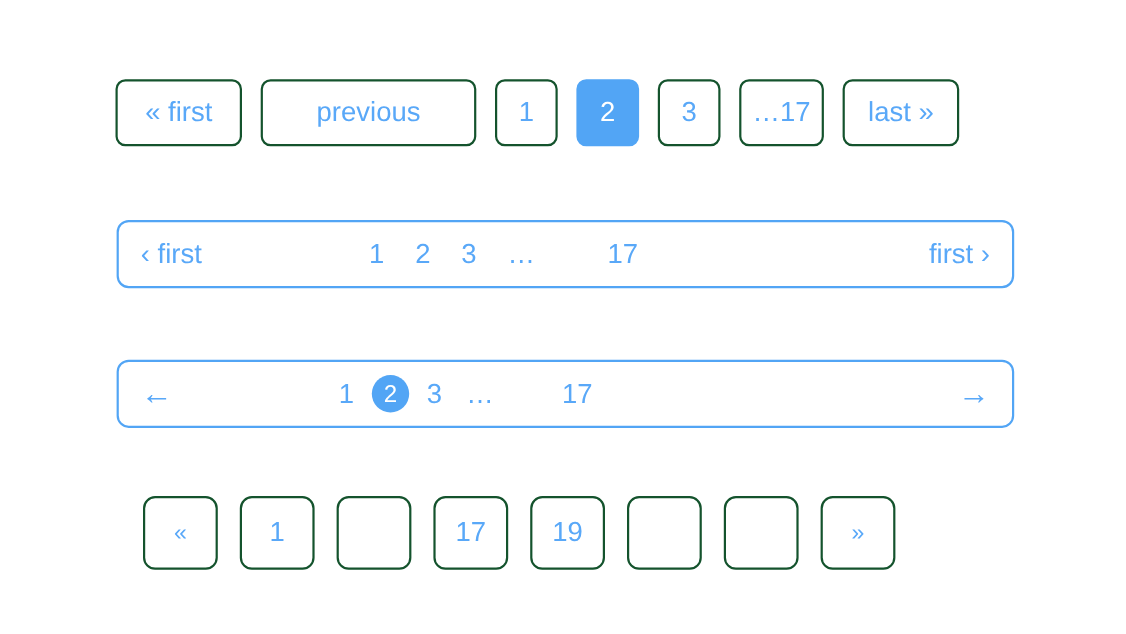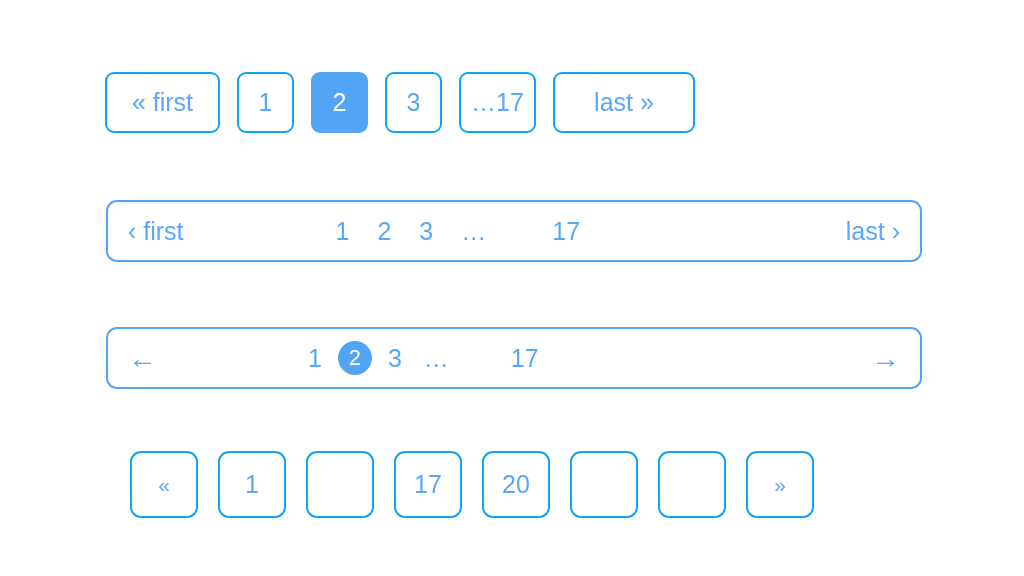--- a/index.html
+++ b/index.html
@@ -14,21 +14,21 @@
     position: relative;
     overflow: hidden;
     -webkit-font-smoothing: antialiased;
   }
 
   
   .pager { position: absolute; display: flex; align-items: center; }
 
   .btn {
     box-sizing: border-box;
-    border: 2px solid #0ea5e9;
+    border: 2px solid #14532d;
     border-radius: 9px;
     background: #ffffff;
     color: #59a8f8;
     display: flex;
     align-items: center;
     justify-content: center;
     font-weight: 400;
     line-height: 1;
     cursor: pointer;
     user-select: none;
@@ -43,21 +43,21 @@
   
   #row1 { left: 105px; top: 72px; gap: 17px; }
   #row1 .btn {
     height: 61px;
     font-size: 25px;
     padding: 0 16px;
     min-width: 57px;
   }
   #row1 .btn.wide-first { width: 115px; }
   #row1 .btn.wide-prev  { width: 196px; }
-  #row1 .btn.wide-last  { width: 142px; }
+  #row1 .btn.wide-last  { width: 106px; }
   #row1 .btn.wide-ell   { width: 77px; }
 
   
   .bar {
     box-sizing: border-box;
     border: 2px solid #52a5f5;
     border-radius: 11px;
     background: #ffffff;
     display: flex;
     align-items: center;
@@ -114,39 +114,40 @@
     font-size: 25px;
     border-radius: 11px;
   }
   #row4 .btn.chev { font-size: 21px; }
 </style>
 </head>
 <body>
 
 <div class="pager" id="row1">
   <div class="btn wide-first">« first</div>
+  <div class="btn wide-prev">previous</div>
   <div class="btn">1</div>
   <div class="btn active">2</div>
   <div class="btn">3</div>
   <div class="btn wide-ell">…17</div>
   <div class="btn wide-last">last »</div>
 </div>
 
 <div class="pager" id="row2">
   <div class="bar">
     <span class="edge">‹ first</span>
     <span class="pagegroup">
       <span class="pg">1</span>
       <span class="pg">2</span>
       <span class="pg">3</span>
       <span class="pg gap-after">…</span>
       <span class="pg">17</span>
     </span>
     <span class="spacer"></span>
-    <span class="edge">last ›</span>
+    <span class="edge">first ›</span>
   </div>
 </div>
 
 <div class="pager" id="row3">
   <div class="bar">
     <span class="edge arrow-ico">←</span>
     <span class="pagegroup">
       <span class="pg">1</span>
       <span class="pg circle">2</span>
       <span class="pg">3</span>
@@ -156,17 +157,17 @@
     <span class="spacer"></span>
     <span class="edge arrow-ico">→</span>
   </div>
 </div>
 
 <div class="pager" id="row4">
   <div class="btn chev">«</div>
   <div class="btn">1</div>
   <div class="btn"></div>
   <div class="btn">17</div>
-  <div class="btn">20</div>
+  <div class="btn">19</div>
   <div class="btn"></div>
   <div class="btn"></div>
   <div class="btn chev">»</div>
 </div>
 
 </body></html>

